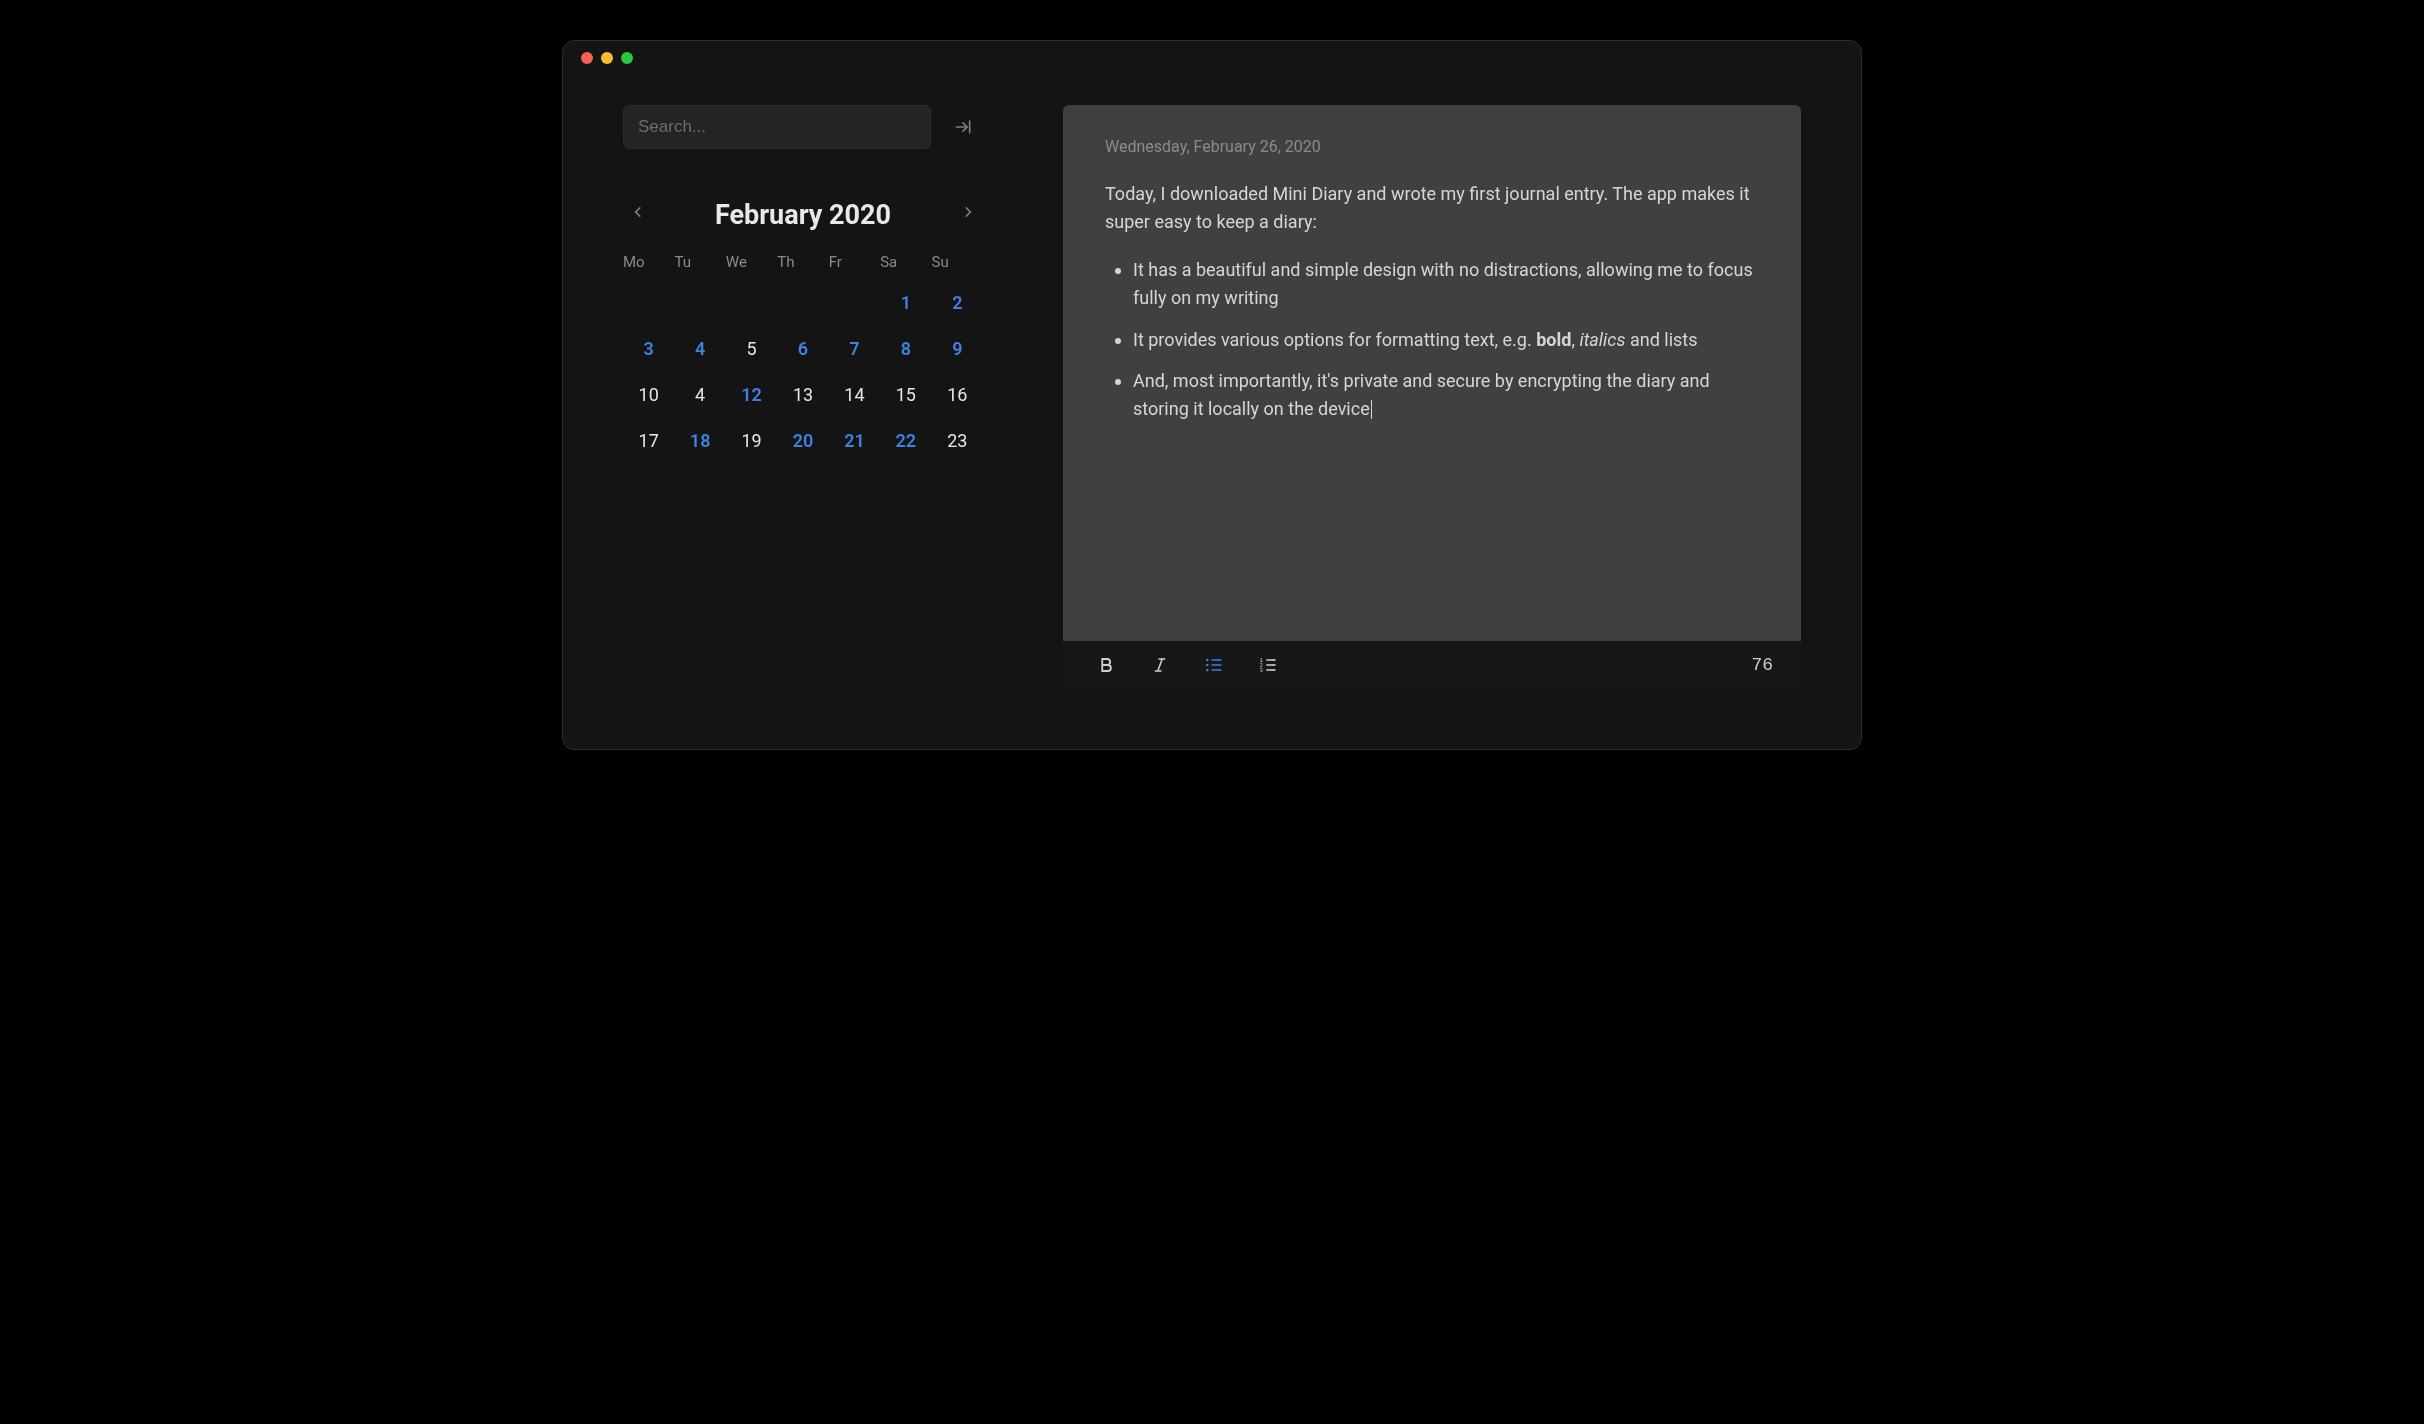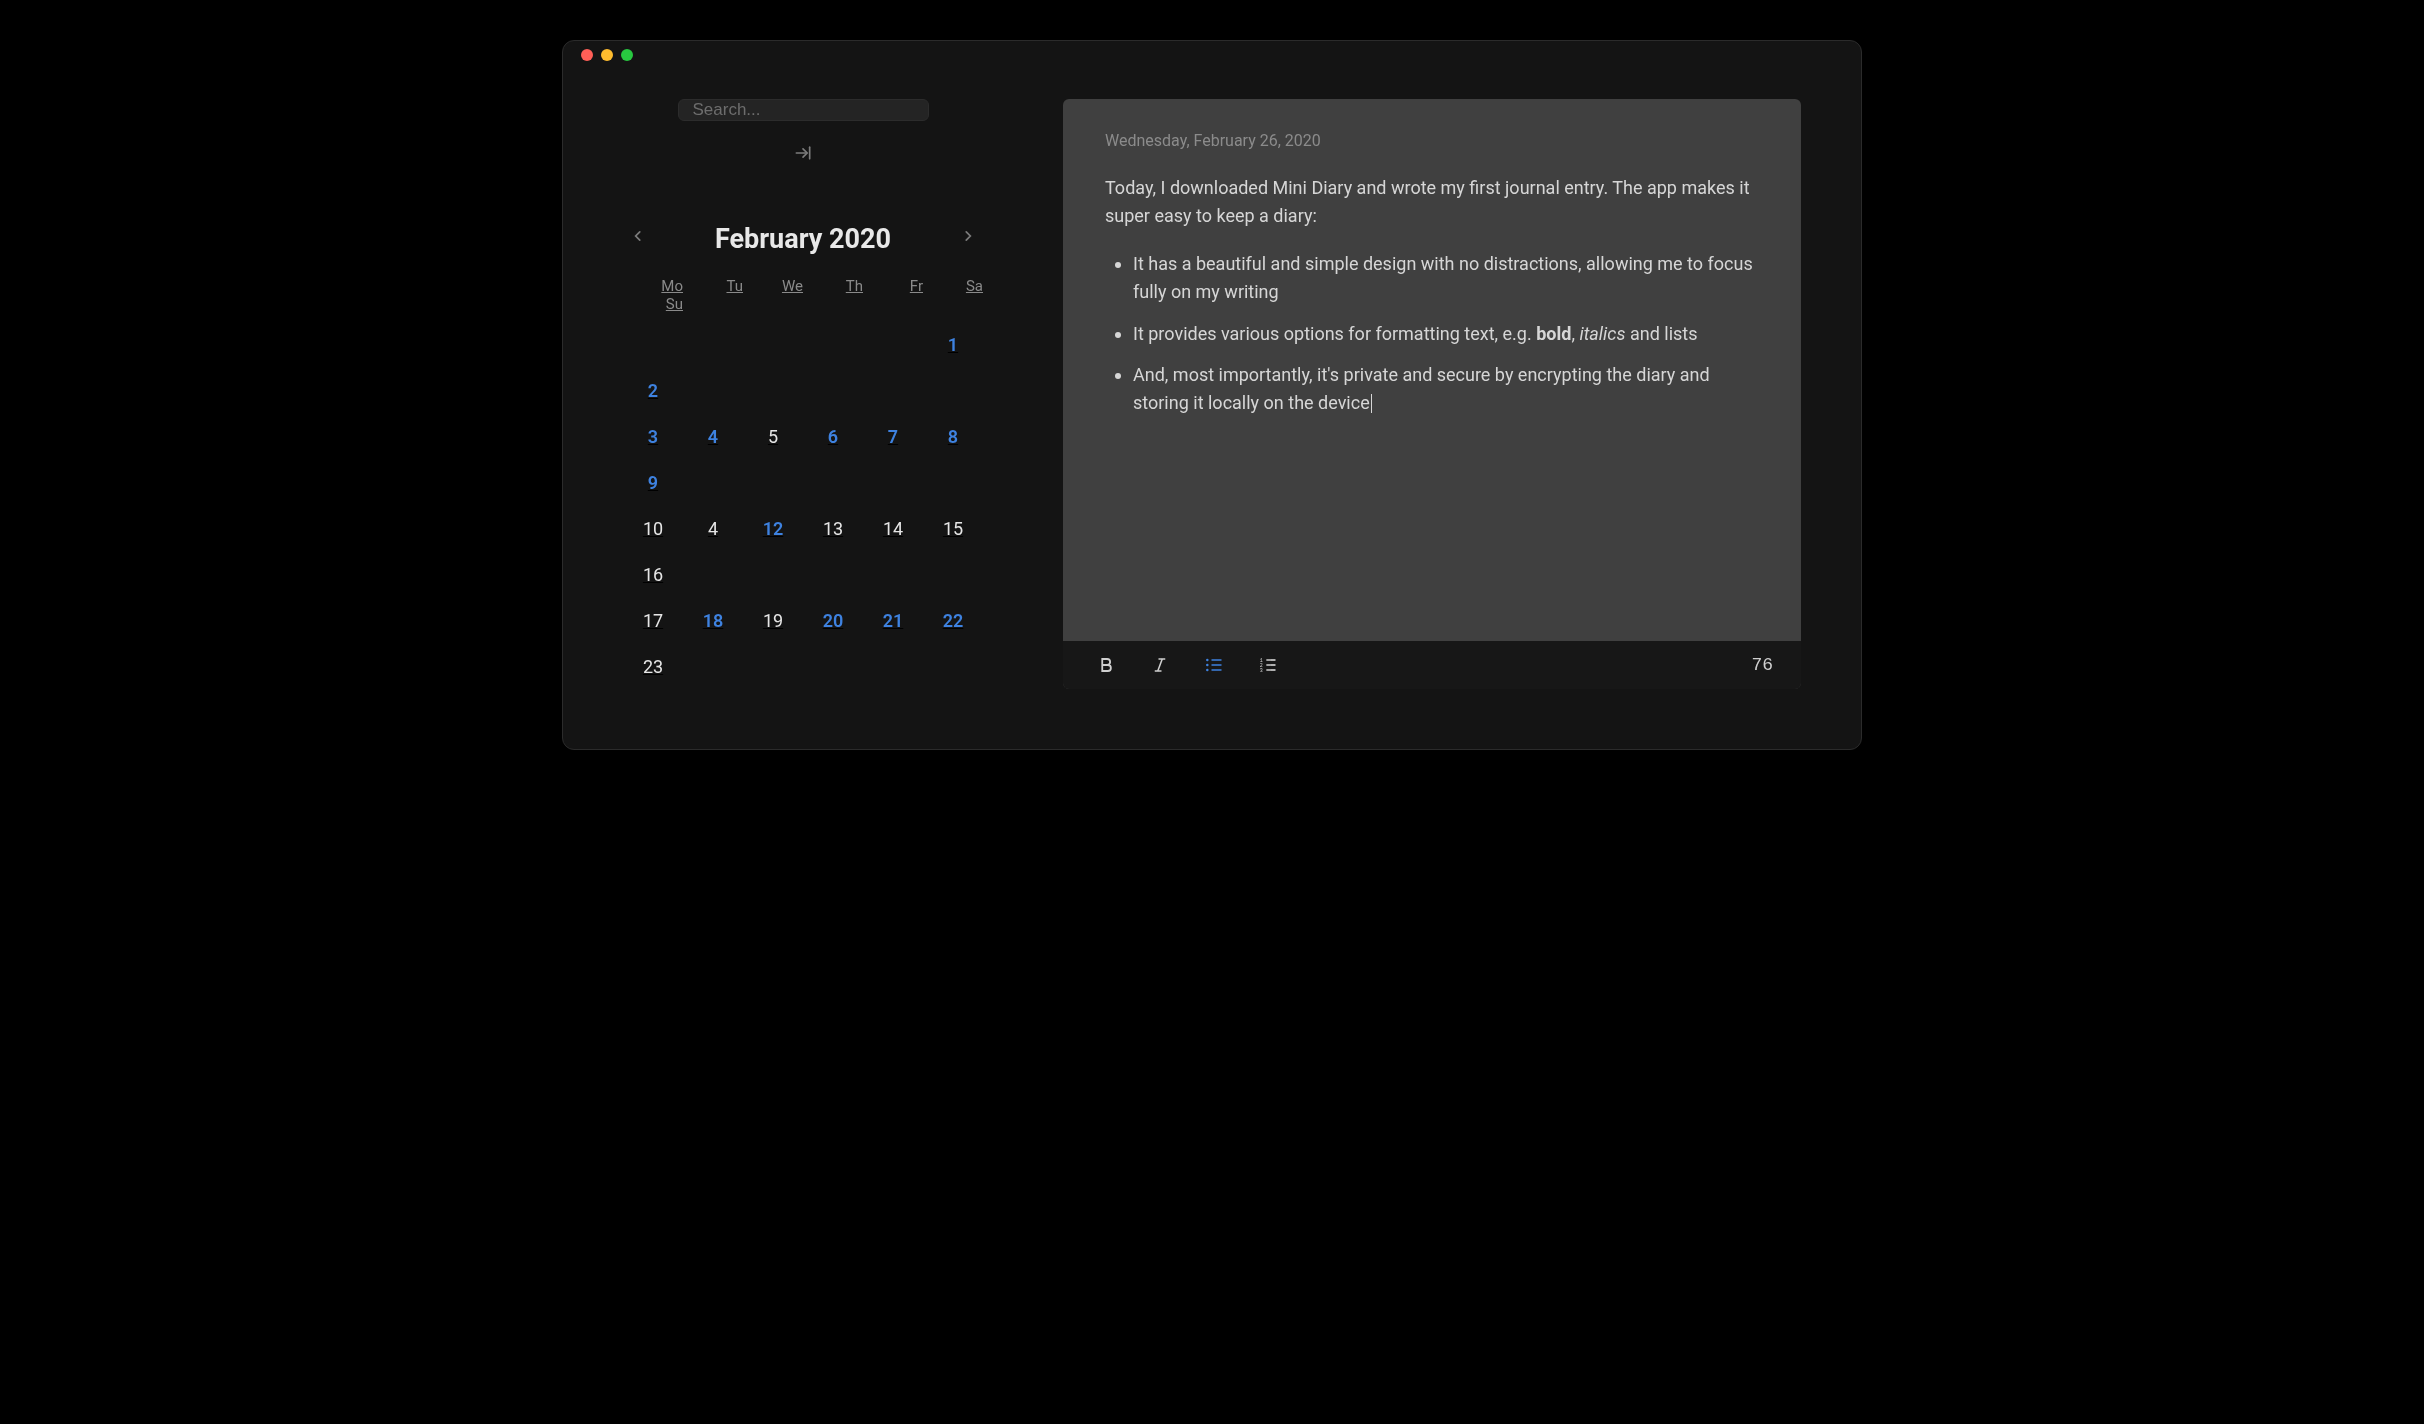--- a/index.html
+++ b/index.html
@@ -47,21 +47,20 @@
   
   .left-col {
     width: 360px;
     display: flex;
     flex-direction: column;
   }
   .search-row {
     display: flex;
     align-items: center;
     gap: 12px;
-    flex-direction: column;
   }
   .search-input {
     flex: 1;
     height: 44px;
     background: #242424;
     border: 1px solid #2c2c2c;
     border-radius: 6px;
     padding: 0 14px;
     color: #ddd;
     font-size: 17px;
@@ -96,23 +95,22 @@
   .cal-nav.prev { position: absolute; left: 0; }
   .cal-nav.next { position: absolute; right: 0; }
   .month-title {
     font-size: 27px;
     font-weight: 700;
     color: #e8e8e8;
   }
 
   .weekday-row, .week-row {
     display: grid;
-    grid-template-columns: repeat(6, 1fr);
-    text-align: right;
-    text-decoration: underline;
+    grid-template-columns: repeat(7, 1fr);
+    text-align: left;
   }
   .weekday-row {
     margin-top: 22px;
     color: #8a8a8a;
     font-size: 15px;
   }
   .days {
     margin-top: 8px;
   }
   .day-cell {

